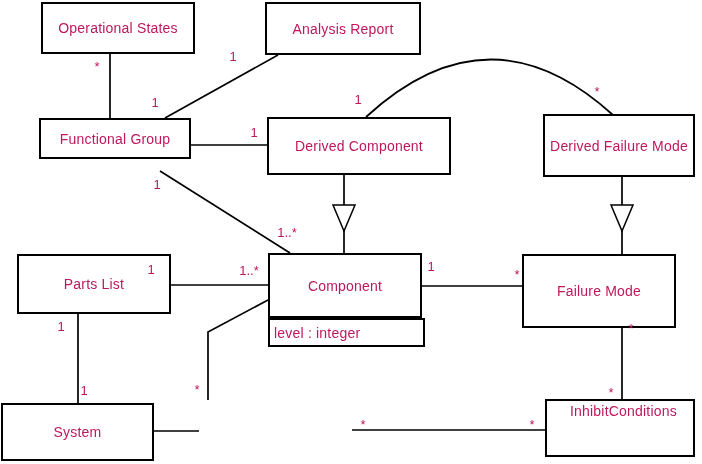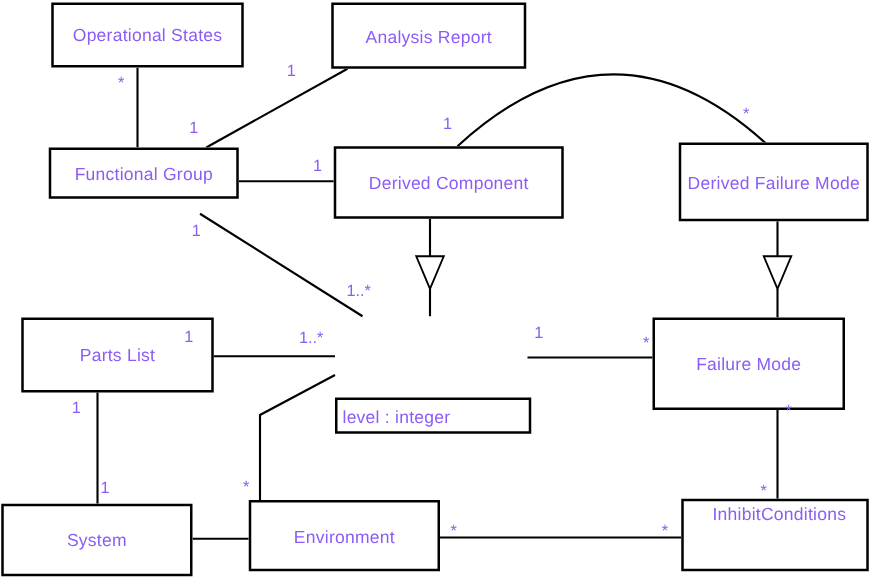--- a/index.html
+++ b/index.html
@@ -1,18 +1,18 @@
 <!DOCTYPE html>
 <html><head>
 <meta charset="utf-8">
 <style>
   html,body{margin:0;padding:0;background:#fff;}
   .canvas{
     position:relative;width:702px;height:464px;background:#ffffff;
-    font-family:"Liberation Sans",sans-serif;color:#8b5cf6;overflow:hidden;
+    font-family:"Liberation Sans",sans-serif;color:#be185d;overflow:hidden;
   }
   .wires{position:absolute;left:0;top:0;}
   .uml-class{
     position:absolute;box-sizing:border-box;background:#ffffff;
     border:2px solid #000;display:flex;align-items:center;justify-content:center;
     font-size:14px;letter-spacing:.2px;text-align:center;
   }
   .uml-class .cname{white-space:nowrap;}
   .attr-compartment{
     justify-content:flex-start;text-align:left;padding-left:4px;font-size:14px;
@@ -72,35 +72,35 @@
   </div>
 
   <div class="uml-class" style="left:543px;top:114px;width:152px;height:63px">
     <span class="cname">Derived Failure Mode</span>
   </div>
 
   <div class="uml-class" style="left:17px;top:254px;width:154px;height:60px">
     <span class="cname">Parts List</span>
   </div>
 
+  <div class="uml-class" style="left:268px;top:253px;width:154px;height:65px">
+    <span class="cname">Component</span>
+  </div>
   <div class="uml-class attr-compartment" style="left:268px;top:318px;width:157px;height:29px">
     <span class="cname">level : integer</span>
   </div>
 
   <div class="uml-class" style="left:522px;top:254px;width:154px;height:74px">
     <span class="cname">Failure Mode</span>
   </div>
 
   <div class="uml-class" style="left:1px;top:403px;width:153px;height:58px">
     <span class="cname">System</span>
   </div>
 
-  <div class="uml-class" style="left:199px;top:400px;width:153px;height:57px">
-    <span class="cname">Environment</span>
-  </div>
 
   <div class="uml-class two-line" style="left:545px;top:399px;width:150px;height:58px">
     <span class="cname">Inhibit</span>
     <span class="cname">Conditions</span>
   </div>
 
   <span class="mult" style="left:97px;top:66px">*</span>
   <span class="mult" style="left:233px;top:56px">1</span>
   <span class="mult" style="left:155px;top:102px">1</span>
   <span class="mult" style="left:254px;top:132px">1</span>

